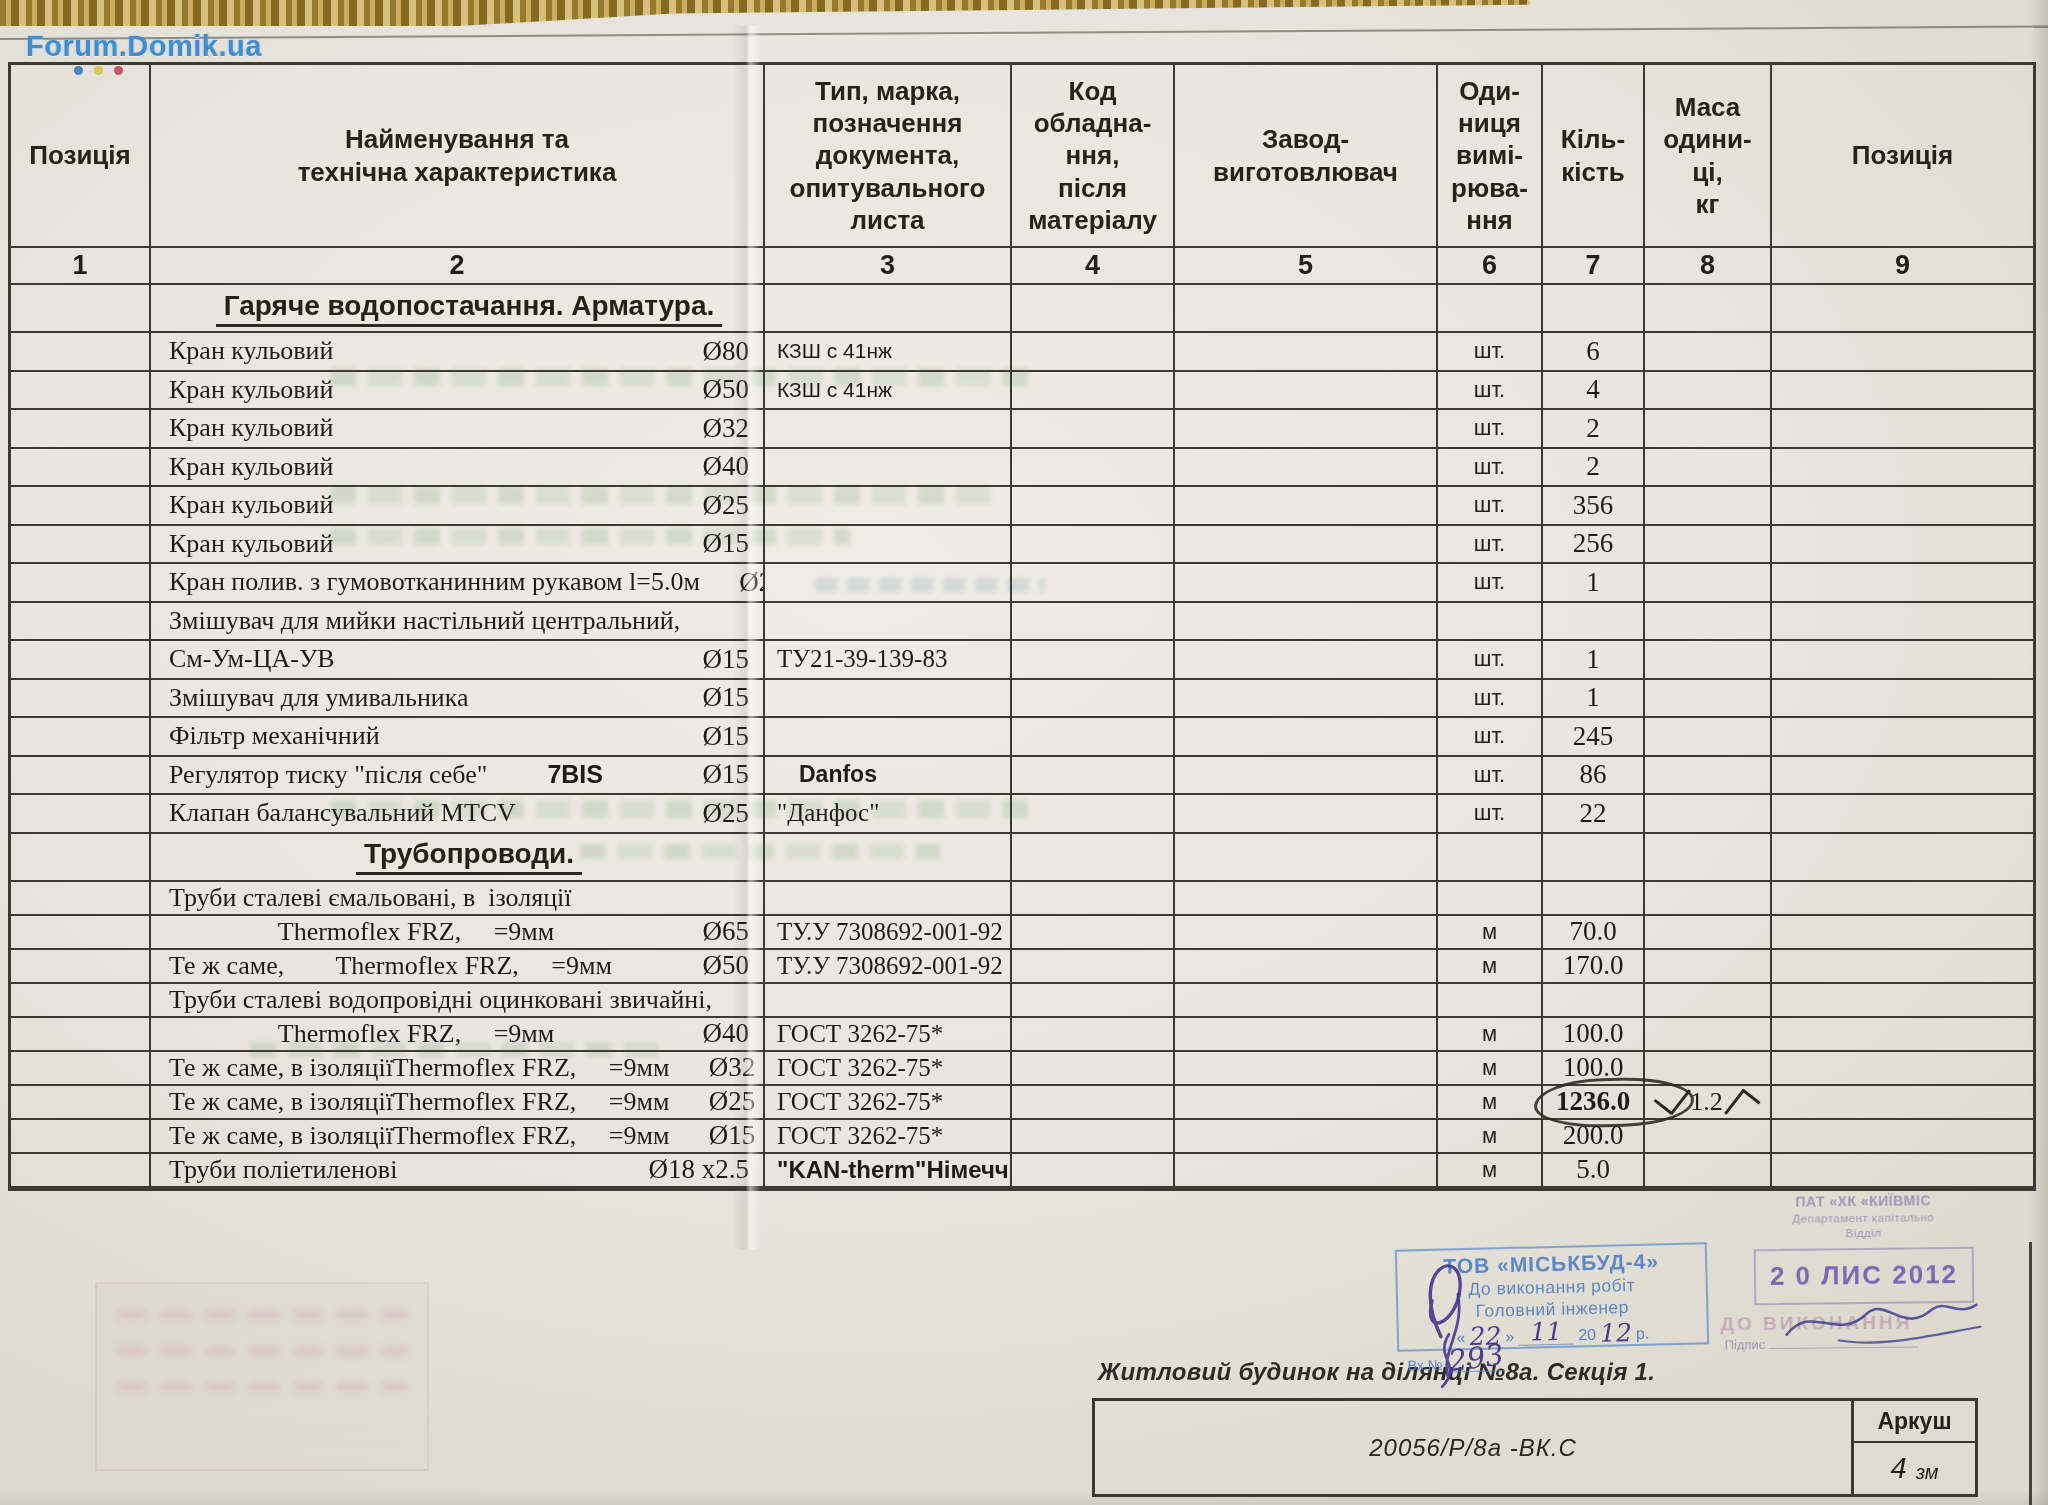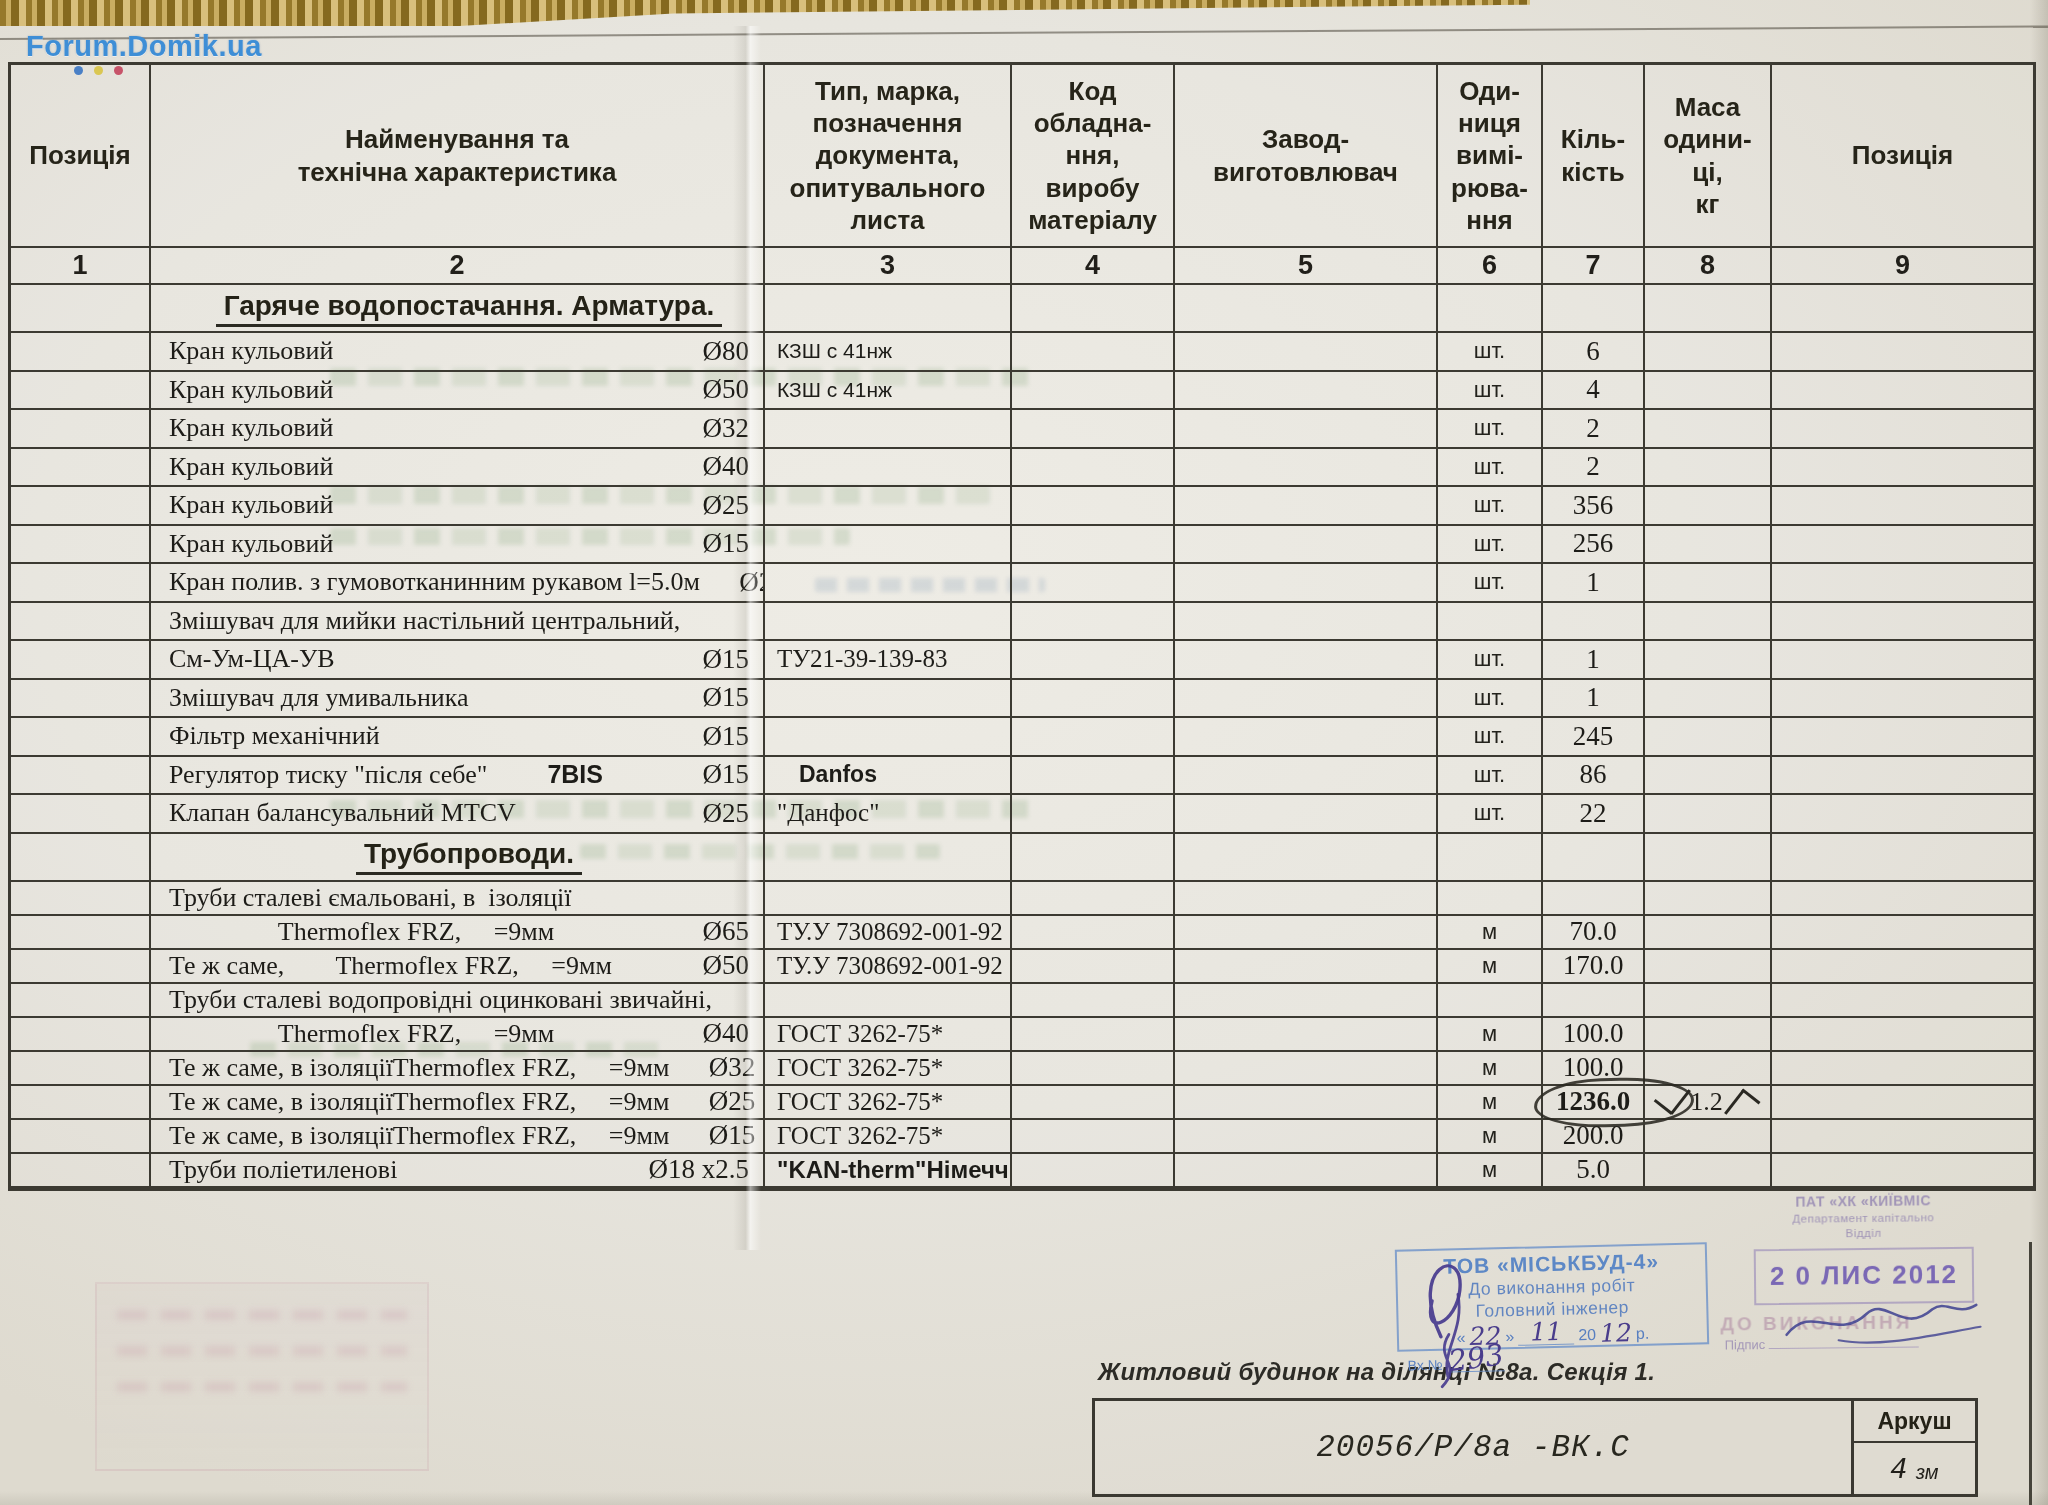--- a/index.html
+++ b/index.html
@@ -122,21 +122,21 @@
   .stamp-purple .pid{font-size:13px;color:rgba(118,100,165,.55);padding-left:10px;margin-top:2px;}
   .pid .uline{min-width:150px;border-bottom-color:rgba(125,105,175,.45);}
   .sig2{position:absolute;left:66px;top:104px;}
 
   
   .caption{position:absolute;left:1098px;top:1358px;z-index:8;font-style:italic;font-weight:600;
     font-size:24px;color:#2c2b26;letter-spacing:.3px;}
   .tblock{position:absolute;left:1092px;top:1398px;width:886px;height:99px;z-index:8;
     border:3px solid #3a3831;box-sizing:border-box;display:flex;background:rgba(255,255,255,.05);}
   .tblock .num{flex:1;display:flex;align-items:center;justify-content:center;
-    font-style:italic;font-size:31px;letter-spacing:1px;color:#28271f;font-family:Liberation Mono, monospace;}
+    font-style:italic;font-size:24px;letter-spacing:1px;color:#28271f;}
   .tblock .sheet{width:124px;border-left:3px solid #3a3831;display:flex;flex-direction:column;box-sizing:border-box;}
   .sheet .lab{height:40px;border-bottom:2.5px solid #3a3831;display:flex;align-items:center;justify-content:center;
     font-weight:bold;font-size:23px;color:#242217;}
   .sheet .val{flex:1;display:flex;align-items:center;justify-content:center;gap:9px;}
   .sheet .v1{font-style:italic;font-size:29px;}
   .sheet .v2{font-style:italic;font-size:20px;margin-top:8px;}
 </style>
 </head>
 <body>
 
@@ -174,21 +174,21 @@
       <div class="c">Найменування та
 технічна характеристика</div>
       <div class="c">Тип, марка,
 позначення
 документа,
 опитувального
 листа</div>
       <div class="c">Код
 обладна-
 ння,
-виробу
+після
 матеріалу</div>
       <div class="c">Завод-
 виготовлювач</div>
       <div class="c">Оди-
 ниця
 вимі-
 рюва-
 ння</div>
       <div class="c">Кіль-
 кість</div>

